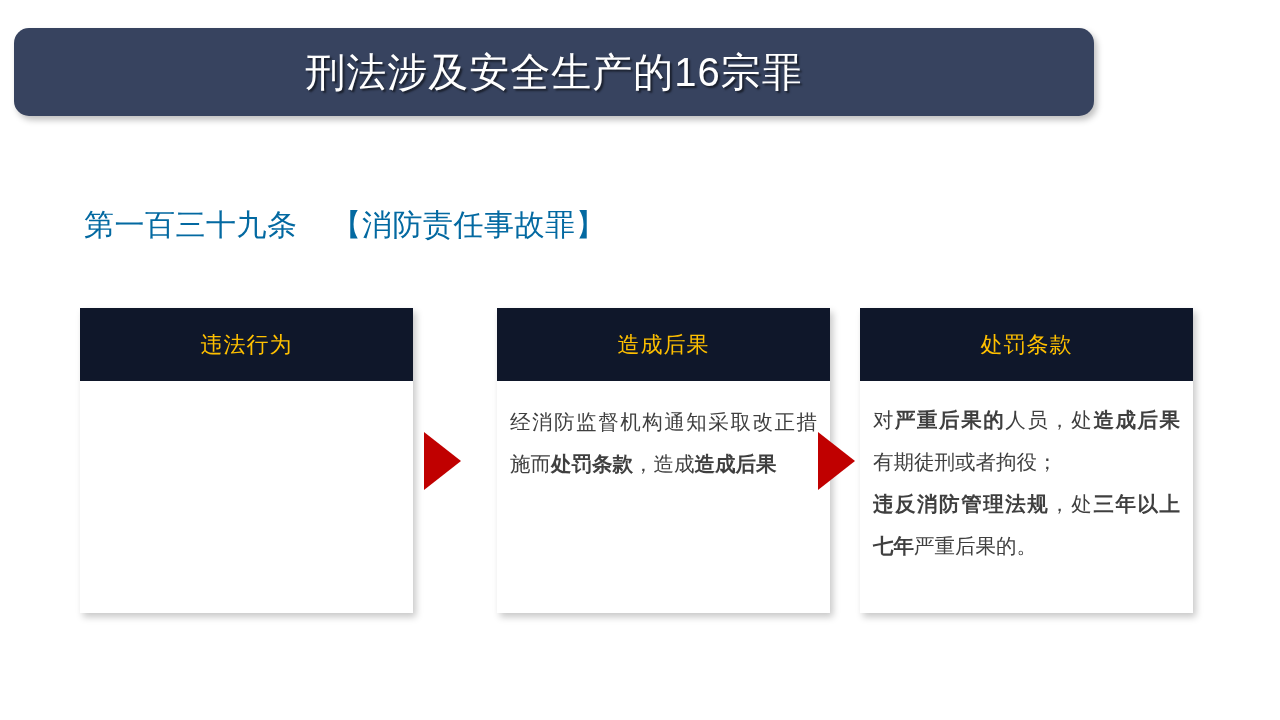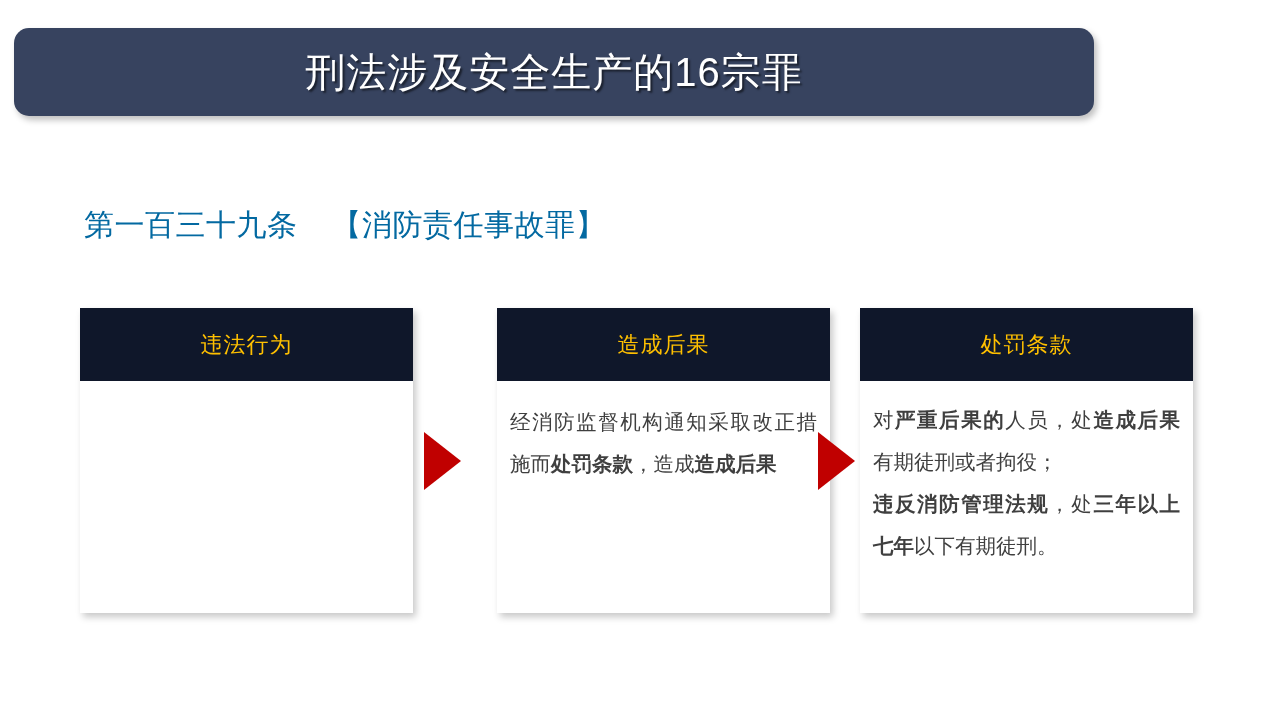--- a/index.html
+++ b/index.html
@@ -137,16 +137,16 @@
     </div>
     <div class="card-body"><span>经消防监督机构通知采取改正措施而</span><b>处罚条款</b><span>，造成</span><b>造成后果</b></div>
   </div>
 
   <div class="flow-arrow" id="arrow-1"></div>
 
   <div class="card" id="card-2">
     <div class="card-header">
       <span class="card-header-label">处罚条款</span>
     </div>
-    <div class="card-body"><span>对</span><b>严重后果的</b><span>人员，处</span><b>造成后果</b><span>有期徒刑或者拘役；</span><br><b>违反消防管理法规</b><span>，处</span><b>三年以上七年</b><span>以下有期徒刑。</span></div>
+    <div class="card-body"><span>对</span><b>严重后果的</b><span>人员，处</span><b>造成后果</b><span>有期徒刑或者拘役；</span><br><b>违反消防管理法规</b><span>，处</span><b>三年以上七年</b><span>严重后果的。</span></div>
   </div>
 
 </div>
 
 </body></html>

